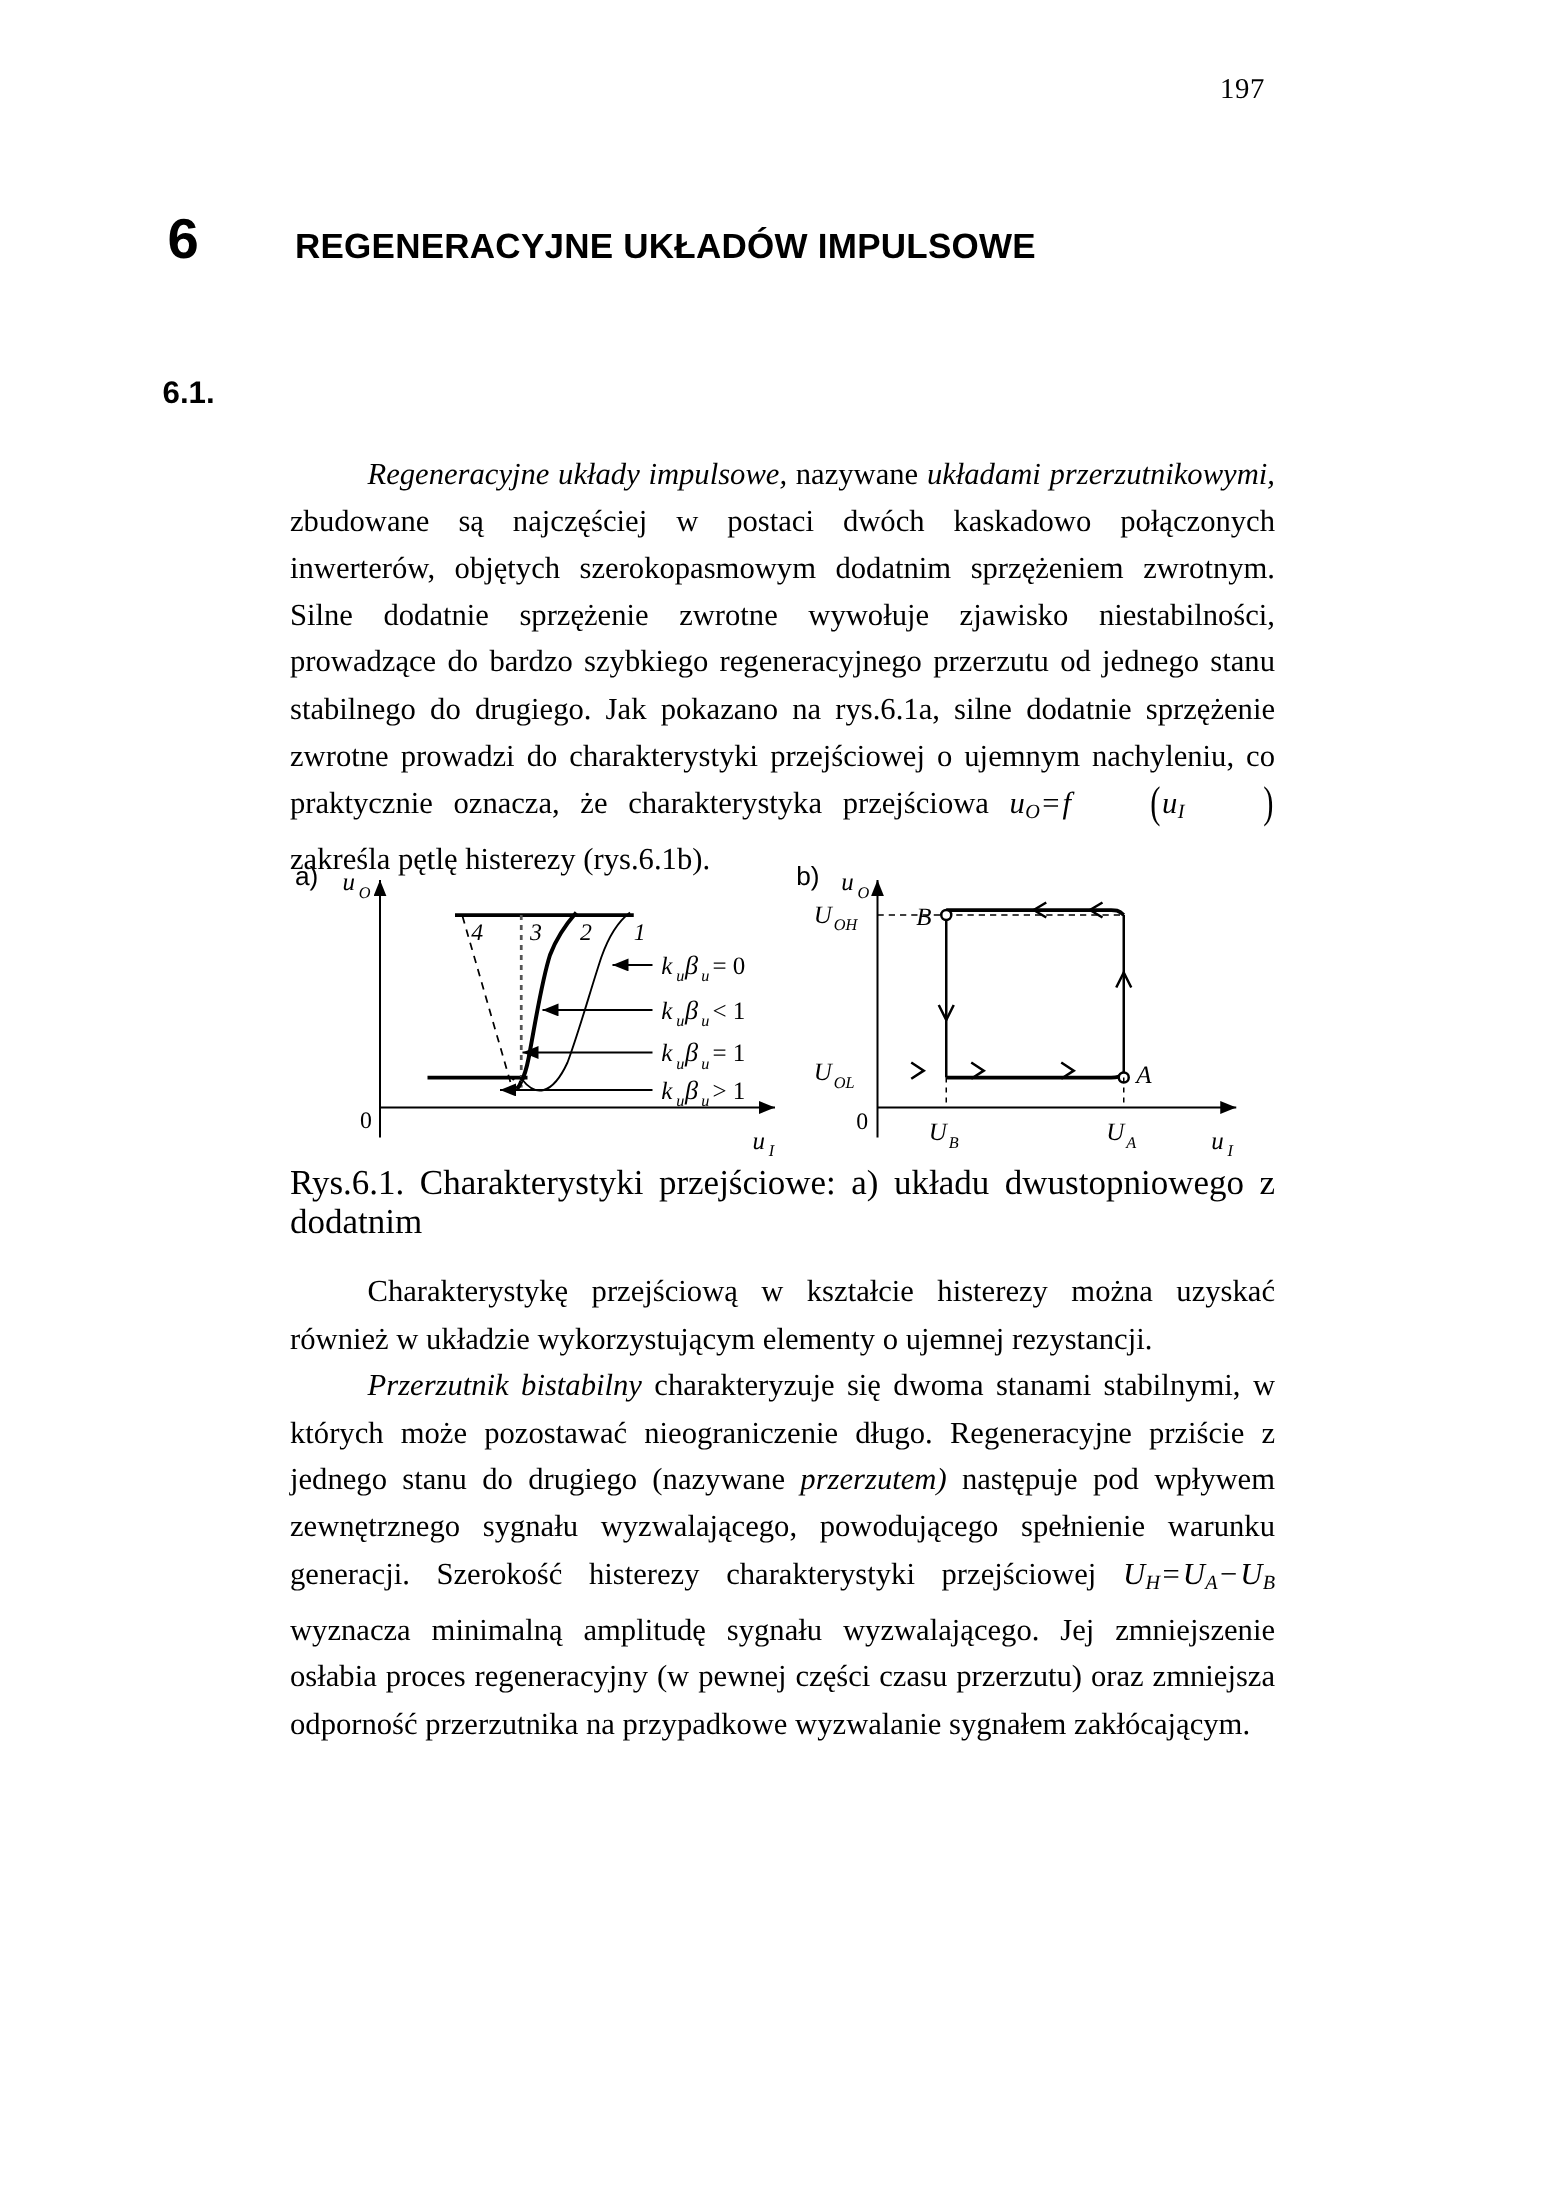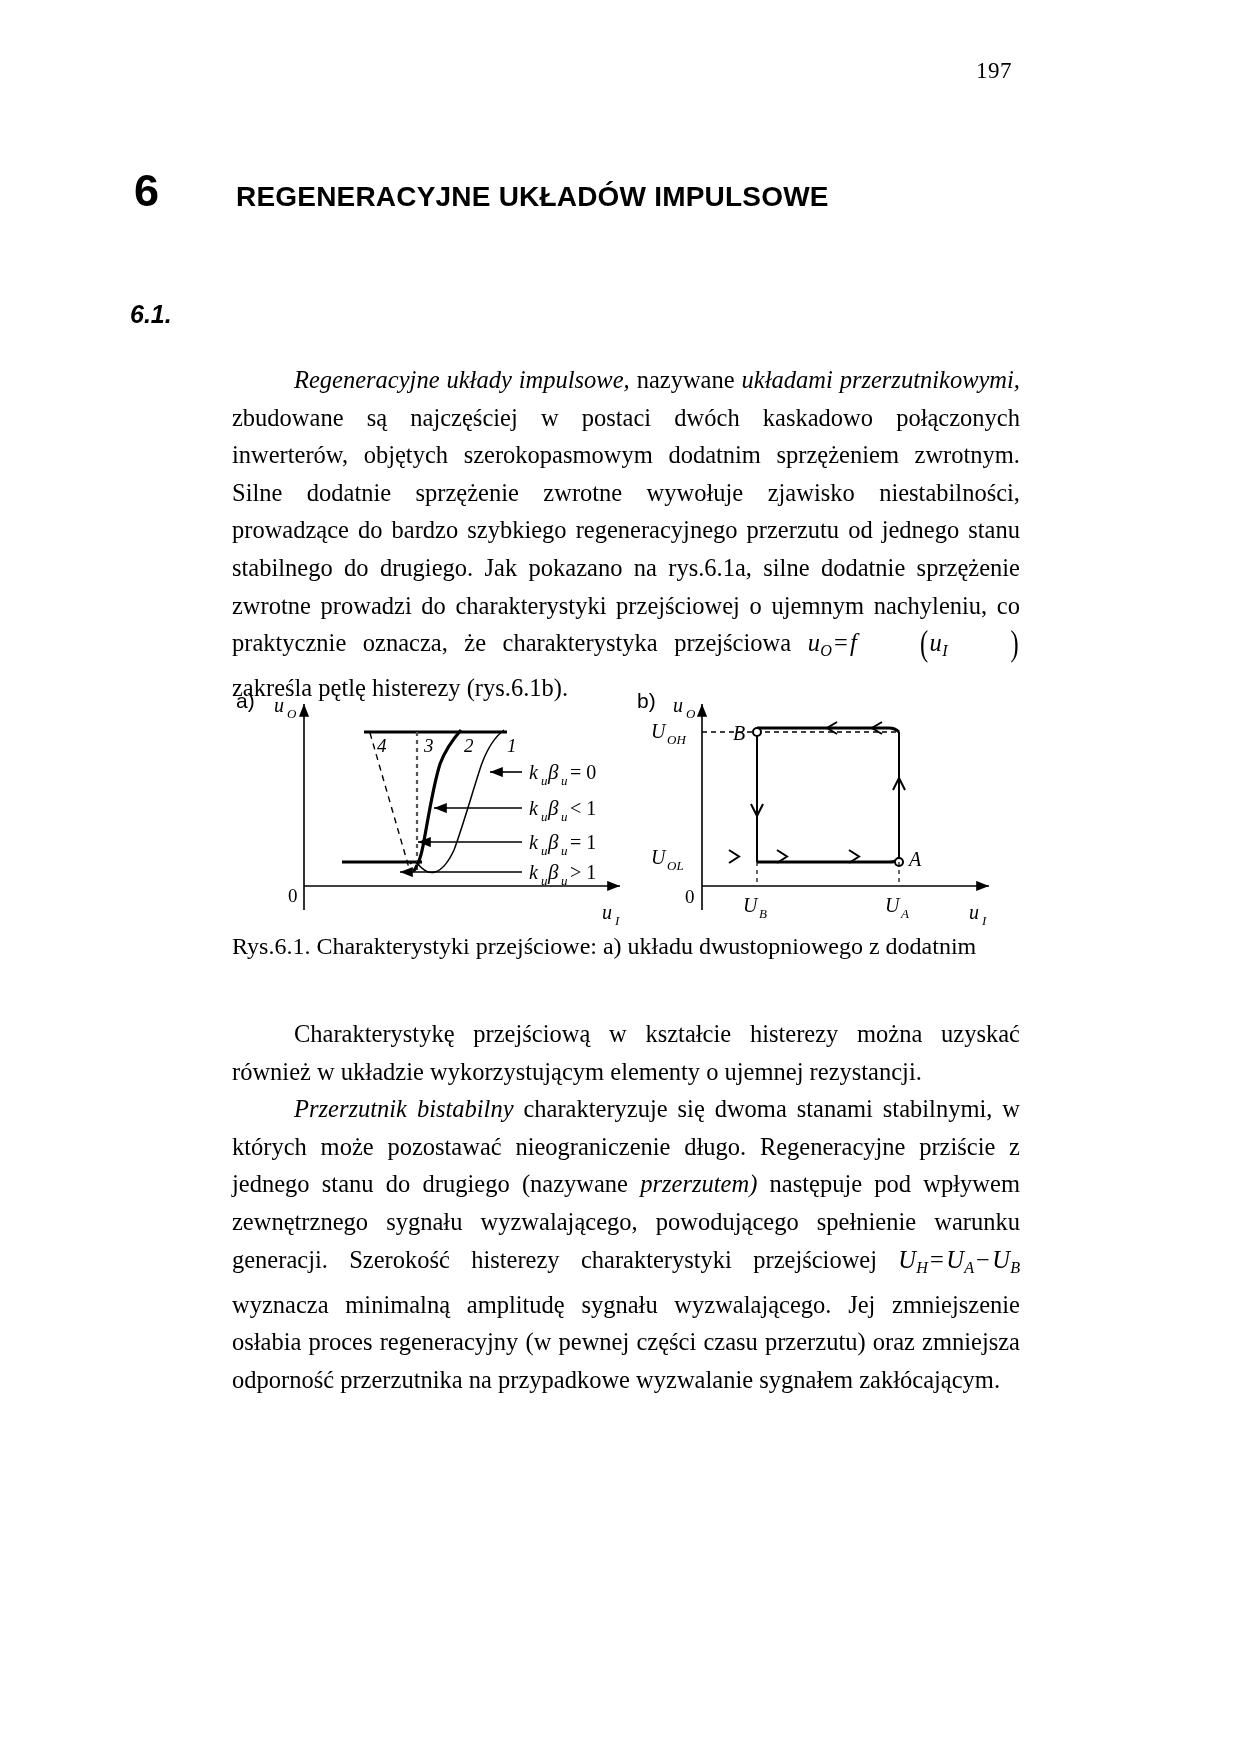--- a/index.html
+++ b/index.html
@@ -59,21 +59,20 @@
     width: 900px;
     display: flex;
     align-items: baseline;
     font-family: "Liberation Sans", "DejaVu Sans", sans-serif;
     font-weight: bold;
     font-size: 25px;
   }
   .section-number {
     width: 104px;
     flex: 0 0 104px;
-    font-style: italic;
   }
   .section-title { letter-spacing: 0.1px; }
 
   
   .body-block {
     position: absolute;
     left: 232px;
     width: 788px;
     font-size: 24.5px;
     line-height: 37.6px;
@@ -116,21 +115,21 @@
     height: 240px;
   }
   .figure svg { display: block; }
 
   
   .caption {
     position: absolute;
     top: 931px;
     left: 232px;
     width: 788px;
-    font-size: 24px;
+    font-size: 28px;
     line-height: 31px;
     text-align: justify;
   }
   .caption-line2 { padding-left: 48px; display:block; }
 </style>
 </head>
 <body>
 
 <div class="page">
 

